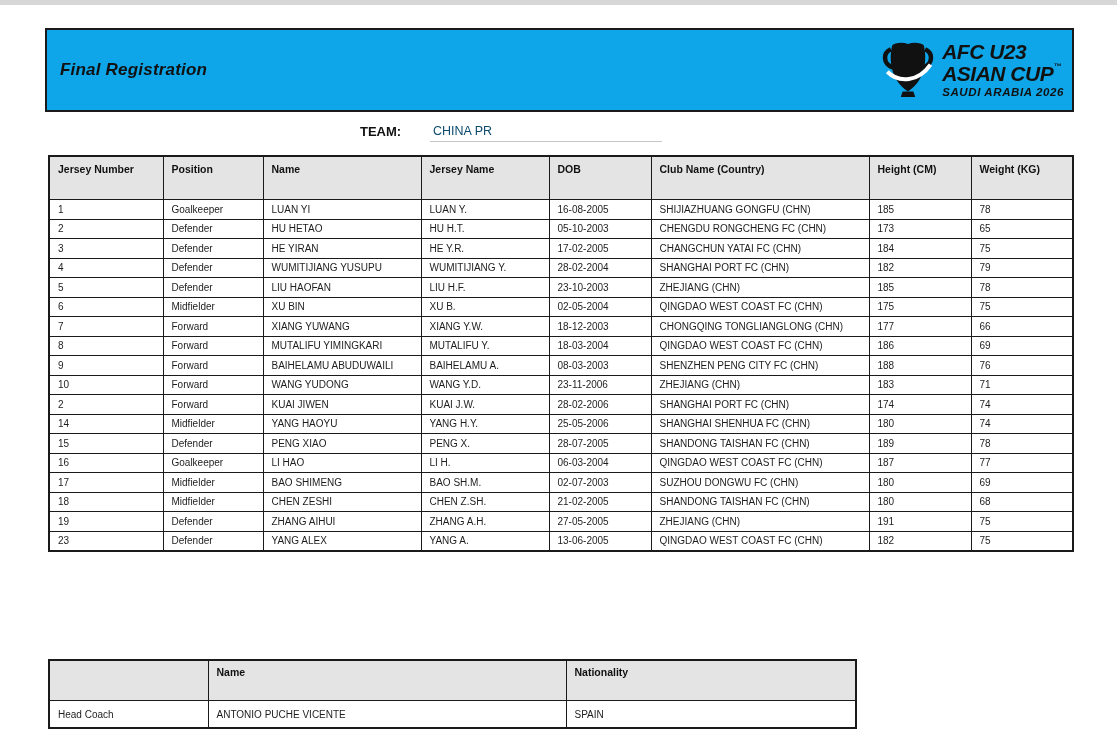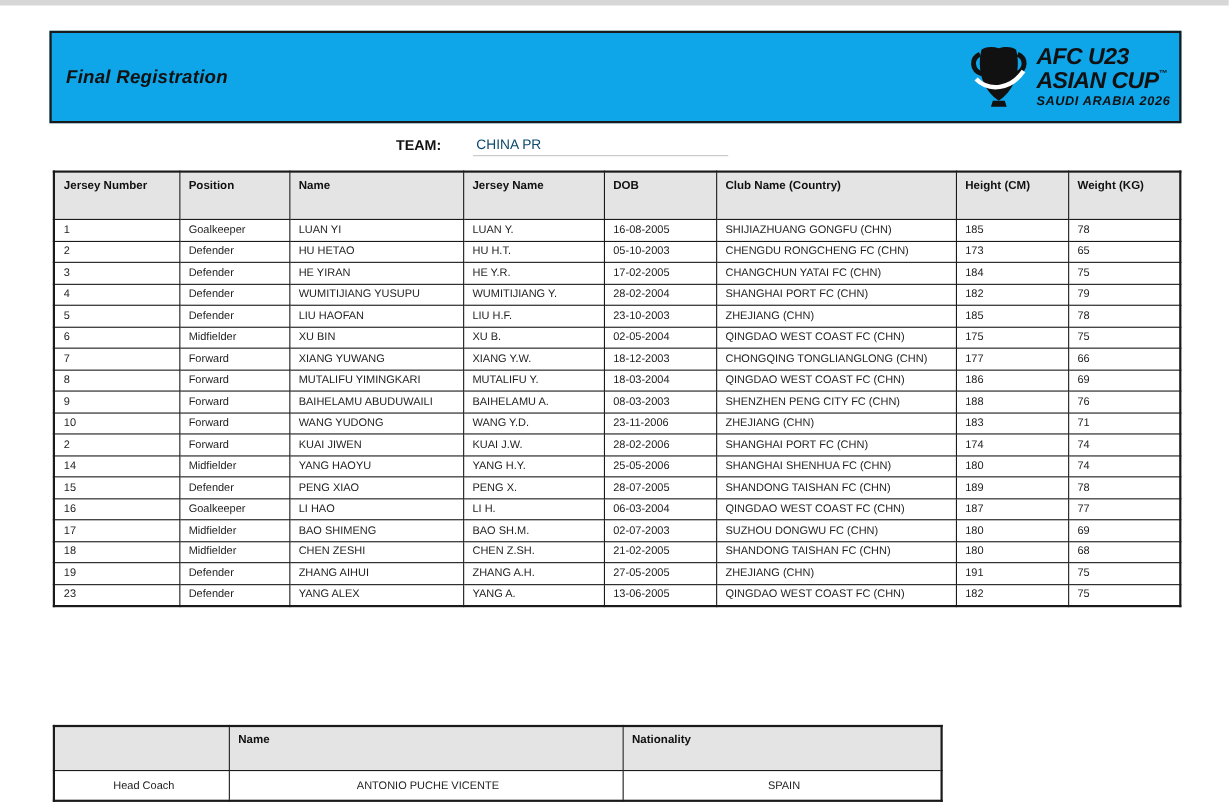--- a/index.html
+++ b/index.html
@@ -47,21 +47,21 @@
     text-align:left;vertical-align:middle;
   }
   th{
     background:#e4e4e4;font-weight:bold;font-size:10.5px;
     height:24px;padding:0 4px 18px 8px;color:#111;
   }
   td{
     font-size:10px;height:18.5px;padding:0 4px 0 8px;color:#1d1d1d;
   }
   .officials th{height:21px;}
-  .officials td{height:26px;text-align:center;}
+  .officials td{height:26px;}
 </style>
 </head>
 <body>
 
 <div class="top-strip"></div>
 
 <div class="header-box">
   <div class="doc-title">Final Registration</div>
   <div class="logo">
     <span>

